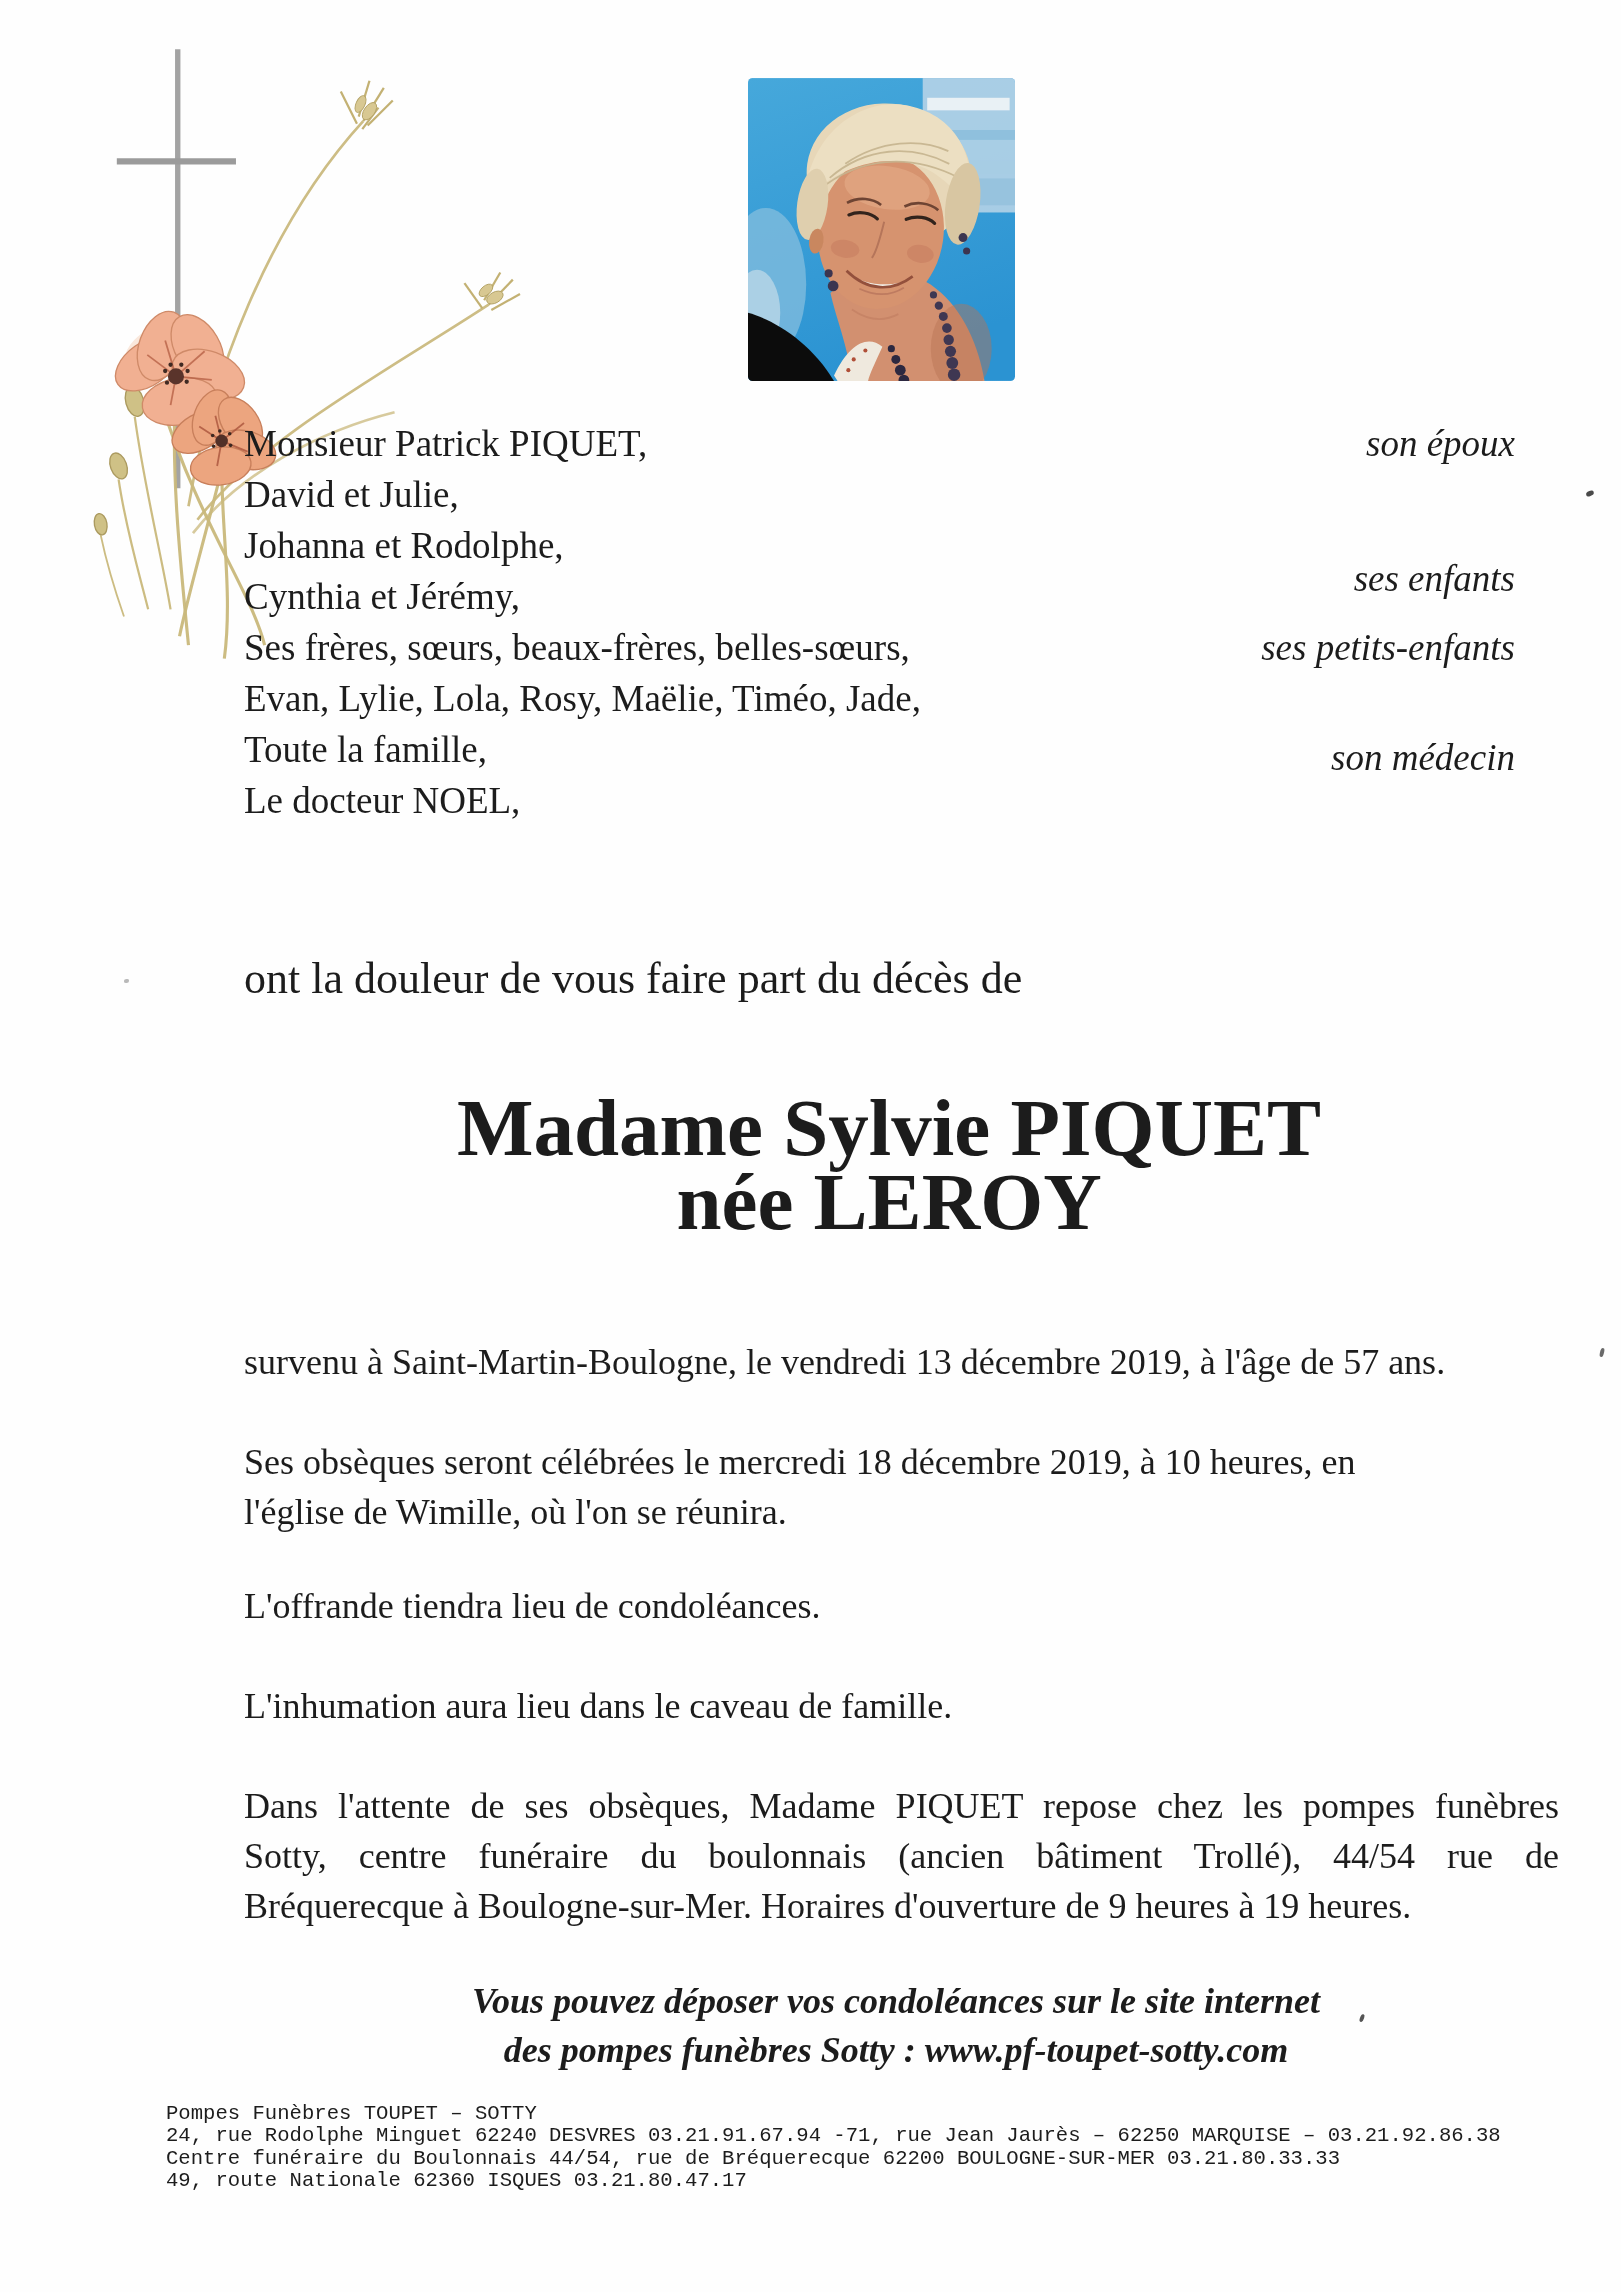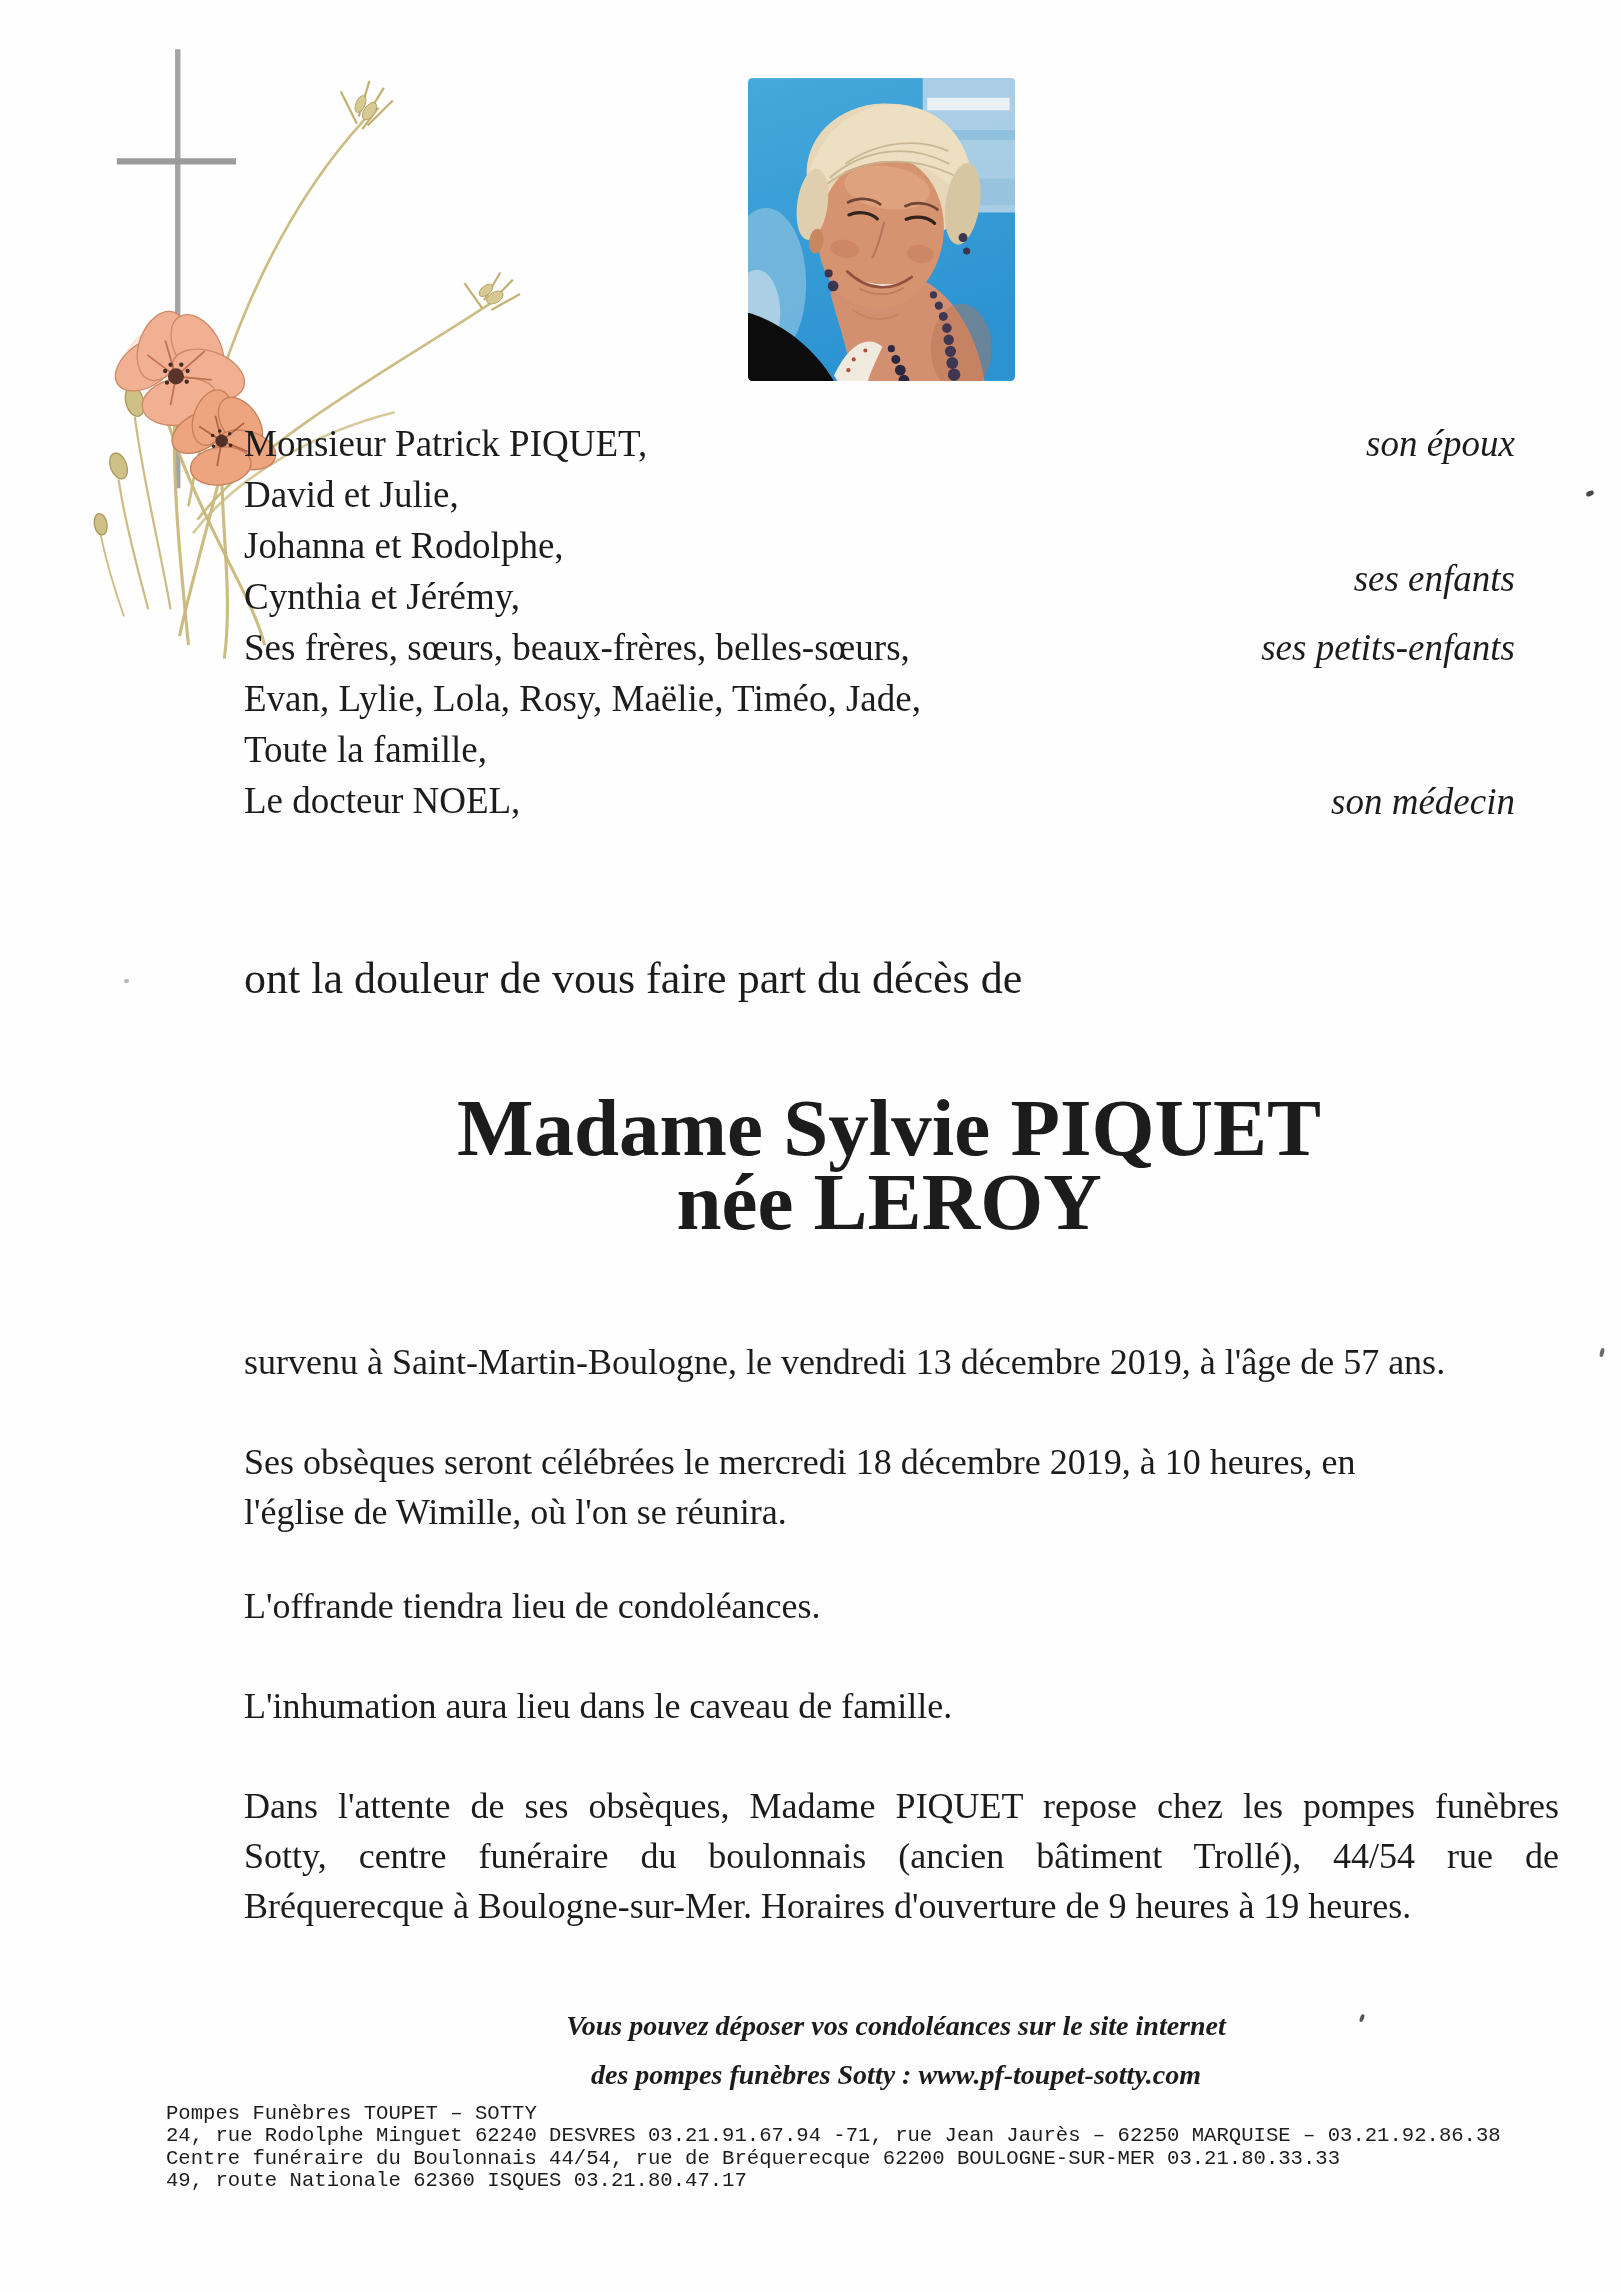--- a/index.html
+++ b/index.html
@@ -8,38 +8,38 @@
     background:#fefefe;
     font-family:"Liberation Serif","DejaVu Serif",serif;
     color:#1c1c1c;
   }
   .abs{position:absolute;}
   
   .family{left:244px;top:418px;font-size:37px;line-height:51px;white-space:nowrap;}
   
   .relations{right:106px;top:0;width:376px;}
   .relation{position:absolute;right:0;font-style:italic;font-size:37px;line-height:51px;white-space:nowrap;}
-  .rel-0{top:418px;} .rel-1{top:553px;margin-left:48px;} .rel-2{top:622px;} .rel-3{top:776px;text-align:right;}
+  .rel-0{top:418px;} .rel-1{top:553px;margin-left:48px;} .rel-2{top:622px;} .rel-3{top:732px;text-align:right;}
   
   .intro{left:244px;top:954px;font-size:44px;line-height:50px;white-space:nowrap;}
   
   .title-wrap{left:244px;top:0;width:1290px;text-align:center;}
   .title-main{position:absolute;left:0;width:100%;top:1088px;font-size:81px;line-height:81px;font-weight:bold;white-space:nowrap;}
   .title-maiden{position:absolute;left:0;width:100%;top:1162px;font-size:81px;line-height:81px;font-weight:bold;white-space:nowrap;}
   
   .para{left:244px;font-size:36px;line-height:50px;}
   .p-survenu{top:1337px;white-space:nowrap;}
   .p-obseques{top:1437px;white-space:nowrap;}
   .p-offrande{top:1581px;white-space:nowrap;}
   .p-inhumation{top:1681px;white-space:nowrap;}
   .p-attente{top:1781px;width:1315px;}
   .just{text-align:justify;text-align-last:justify;}
   
   .condolence{left:260px;top:1977px;width:1272px;text-align:center;
-    font-size:28px;line-height:49px;font-weight:bold;font-style:italic;margin-top:24px;}
+    font-size:36px;line-height:49px;font-weight:bold;font-style:italic;}
   .condolence div{white-space:nowrap;}
   
   .footer{left:166px;top:2103px;width:1455px;text-align:left;font-size:20.6px;line-height:22.4px;font-family:Liberation Mono, monospace;}
   .footer div{white-space:nowrap;}
   
   .speck{position:absolute;background:#4a4a4a;border-radius:60% 40% 55% 45%;}
   .speck-1{left:1586px;top:491px;width:8px;height:5.4px;transform:rotate(-20deg);}
   .speck-2{left:1600px;top:1348px;width:3.6px;height:9px;background:#6a6a6a;transform:rotate(12deg);}
   .speck-3{left:124px;top:979px;width:4.5px;height:3.6px;background:#b9b9b9;}
   .speck-4{left:1360px;top:2014px;width:3.6px;height:8px;background:#555;transform:rotate(18deg);}

